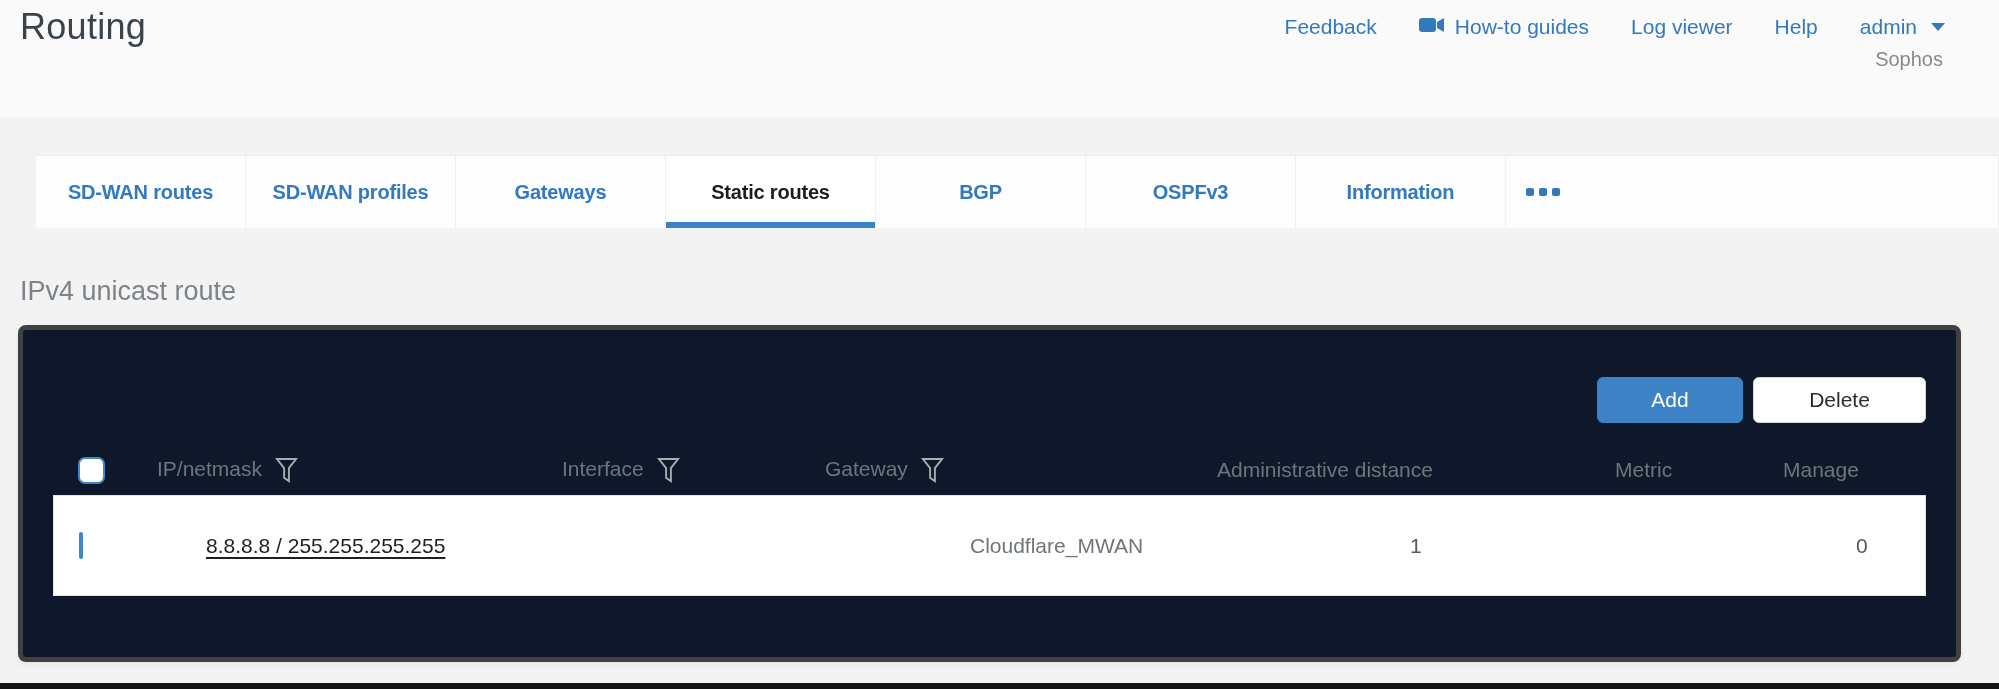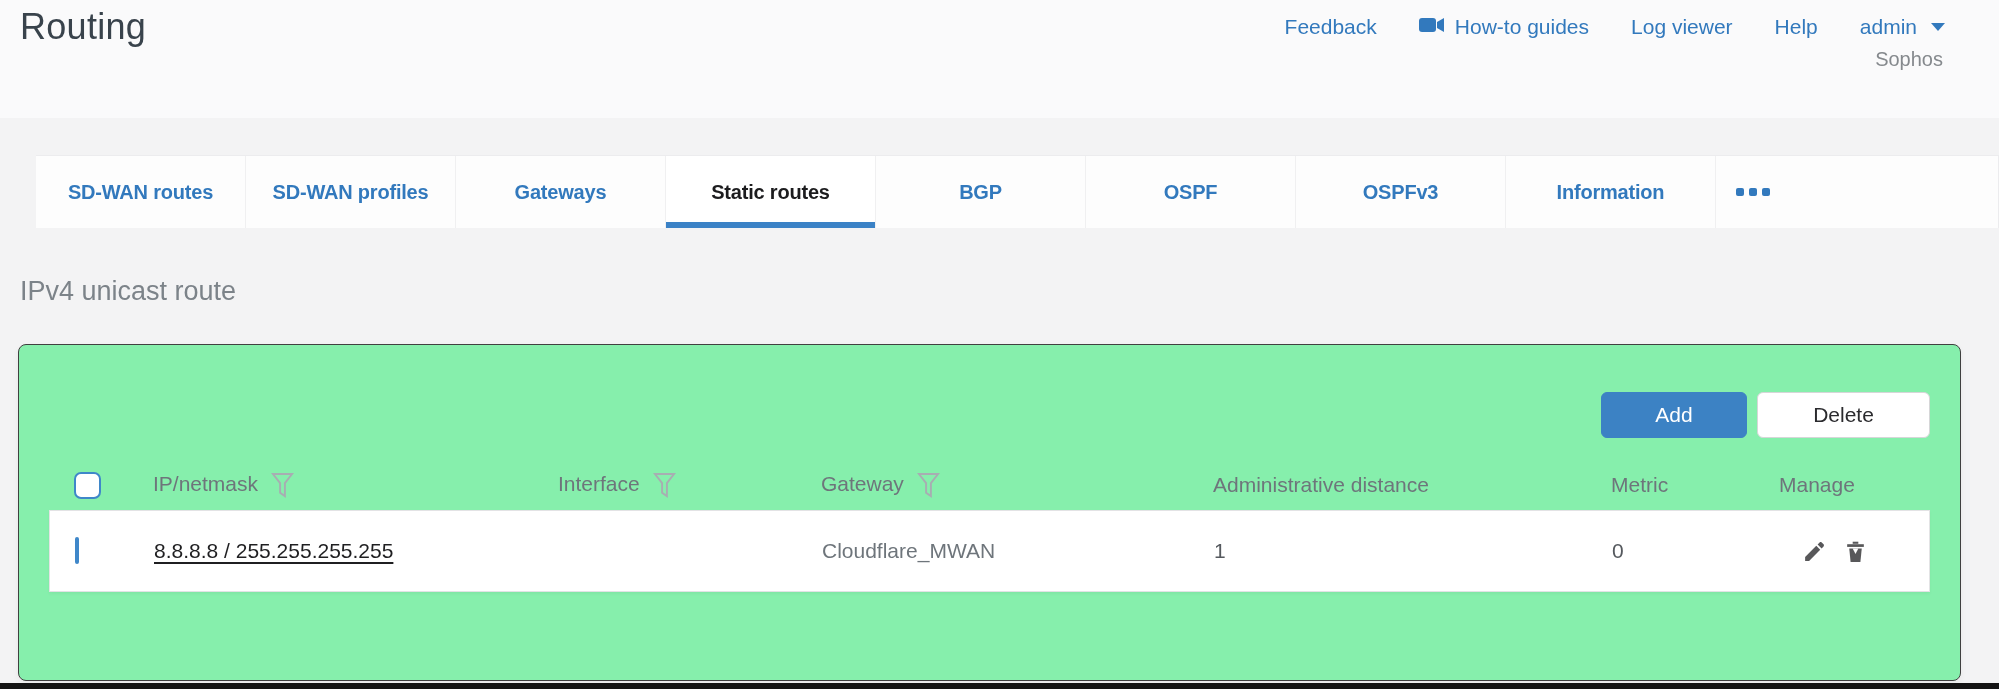--- a/index.html
+++ b/index.html
@@ -26,34 +26,34 @@
          font-size:20px; font-weight:700; color:#3279bd; letter-spacing:-.2px;
          border-right:1px solid #f0f0f1; position:relative; cursor:pointer; background:transparent; }
   .tab.active { color:#1c1c1e; background:#ffffff; }
   .tab.active::after { content:""; position:absolute; left:0; right:0; bottom:0; height:6px; background:#3b82c6; }
   .tab-overflow { width:73px; display:flex; align-items:center; justify-content:center; gap:5px; cursor:pointer; border-right:none; }
   .dot { width:8px; height:8px; border-radius:2px; background:#3279bd; }
 
   
   .section-heading { position:absolute; top:276px; left:20px; font-size:27px; font-weight:400; color:#7c8389; }
 
-  .panel { position:absolute; left:18px; top:344px; width:1943px; height:337px;
-           background:#86efac; border:1px solid #404040; border-radius:8px;
+  .panel { position:absolute; left:18px; top:325px; width:1943px; height:337px;
+           background:#0f172a; border:5px solid #404040; border-radius:8px;
            box-shadow:0 3px 6px rgba(0,0,0,.05); }
 
   .actions { position:absolute; top:47px; right:30px; display:flex; gap:10px; }
   .btn { height:46px; border-radius:6px; font-size:21px; font-family:"Liberation Sans",sans-serif; cursor:pointer; }
   .btn-add { width:146px; background:#3c82c4; border:1px solid #3c82c4; color:#fff; }
   .btn-delete { width:173px; background:#fff; border:1px solid #d6d6d8; color:#2b2b2e; }
 
   .cols { display:grid; grid-template-columns:104px 405px 263px 392px 398px 168px 1fr; align-items:center; }
   .thead { position:absolute; top:115px; left:30px; right:30px; height:50px; color:#6e757b; font-size:21px; }
   .hcell { display:flex; align-items:flex-start; gap:13px; }
-  .trow { position:absolute; top:165px; left:30px; right:30px; height:82px; background:#fff;
-          border:1px solid #e3e3e5; box-shadow:0 2px 3px rgba(0,0,0,.04); font-size:21px; }
+  .trow { position:absolute; top:165px; left:30px; right:30px; height:101px; background:#fff;
+          border:1px solid #e3e3e5; box-shadow:0 2px 3px rgba(0,0,0,.04); font-size:21px;gap:48px; }
 
   .checkbox { width:27px; height:27px; margin-left:25px; border:2.5px solid #3f87c9; border-radius:7px; background:#fff; cursor:pointer; }
 
   .ip-link { color:#1f1f21; text-decoration:underline; text-underline-offset:4px; cursor:pointer; }
   .cell-interface { color:#6e757b; }
   .cell-num { color:#55595e; }
   .cell-manage { display:flex; align-items:center; gap:16px; padding-left:22px; }
   .icon-btn { cursor:pointer; display:inline-flex; }
 
   .funnel { flex:0 0 auto; }
@@ -91,21 +91,20 @@
   </div>
   <div class="brand">Sophos</div>
 </div>
 
 <div class="tabstrip">
   <div class="tab">SD-WAN routes</div>
   <div class="tab">SD-WAN profiles</div>
   <div class="tab">Gateways</div>
   <div class="tab active">Static routes</div>
   <div class="tab">BGP</div>
-  <div class="tab">OSPF</div>
   <div class="tab">OSPFv3</div>
   <div class="tab">Information</div>
   <div class="tab tab-overflow">
     <span class="dot"></span>
     <span class="dot"></span>
     <span class="dot"></span>
   </div>
 </div>
 
 <div class="section-heading">IPv4 unicast route</div>

